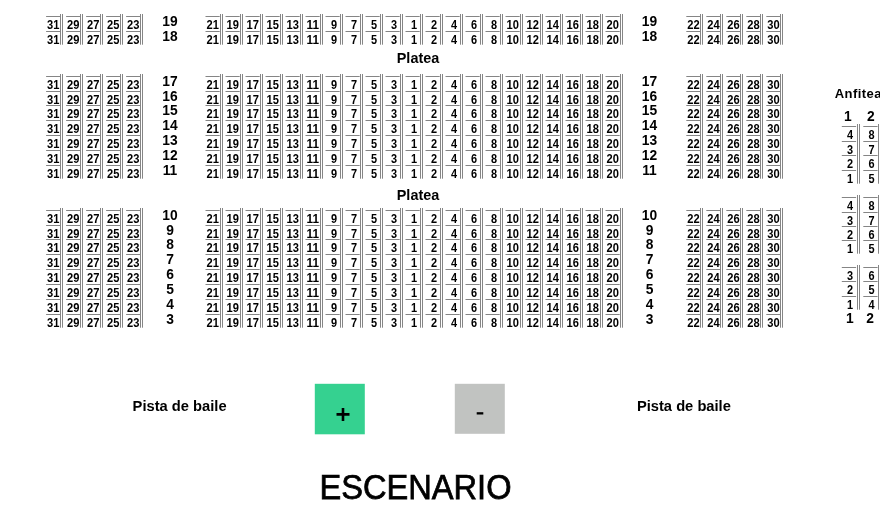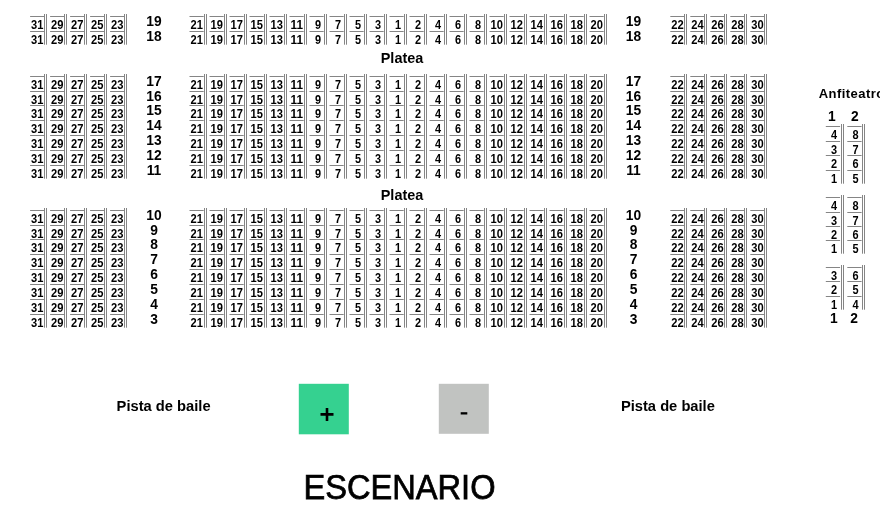--- a/index.html
+++ b/index.html
@@ -1,14 +1,14 @@
 <!DOCTYPE html>
 <html><head><meta charset="utf-8"><style>
 html,body{margin:0;padding:0;background:#fff;}
-#wrap{transform:translateZ(0);}
+#wrap{transform:translateZ(0);margin-left:16px;}
 svg{display:block;}
 text{font-family:"Liberation Sans",sans-serif;font-weight:bold;fill:#000;font-size:12px;}
 text.rl{font-size:13.8px;}
 text.big{font-size:15px;}
 </style></head><body>
 <div id="wrap">
 <svg width="880" height="526" viewBox="0 0 880 526">
 
 <rect x="0" y="0" width="880" height="526" fill="#ffffff" fill-opacity="0.99"></rect>
 

